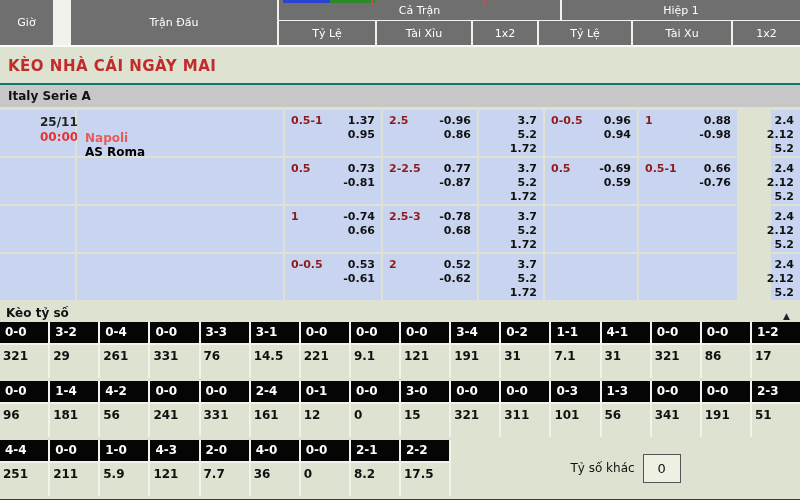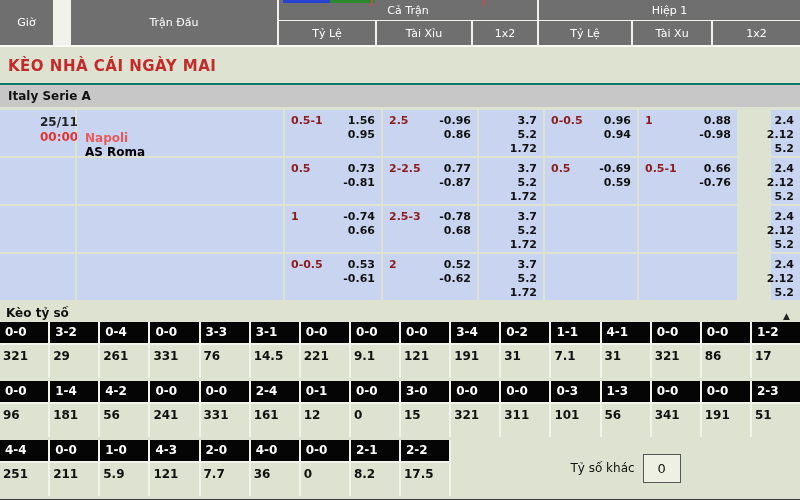--- a/index.html
+++ b/index.html
@@ -10,24 +10,24 @@
   .strip.g{left:330px;width:45px;background:#2c8a2c;}
   .tick{position:absolute;top:0;width:2px;height:6px;background:#c0504d;}
   .tick.t1{left:371px;}.tick.t2{left:483px;}
   
   .hdr{display:flex;height:45px;background:#f2f2ec;gap:2px;border-bottom:2px solid #fbfbf6;}
   .hcell{background:#6f6f6f;color:#fff;font-size:11px;display:flex;align-items:center;justify-content:center;}
   .gio{width:53px;}
   .trandau{width:206px;margin-left:16px;}
   .hright{flex:1;display:flex;flex-direction:column;gap:1px;}
   .htop{display:flex;gap:2px;height:20px;}
-  .hft{width:258px;}
+  .hft{width:281px;}
   .hh1{flex:1;}
   .hsub{display:flex;gap:2px;flex:1;}
-  .w1{width:96px;}.w2{width:94px;}.w3{width:64px;}.w4{width:92px;}.w5{width:78px;}.w6{flex:1;}
+  .w1{width:96px;}.w2{width:94px;}.w3{width:64px;}.w4{width:92px;}.w5{width:98px;}.w6{flex:1;}
   
   .title{height:36px;color:#c32b2b;font-weight:bold;font-size:15px;padding:10px 0 0 8px;box-sizing:border-box;letter-spacing:.5px;}
   
   .league{height:22px;background:#c7c7c7;font-weight:bold;font-size:12px;color:#111;padding-left:8px;line-height:22px;margin-bottom:3px;border-top:2px solid #0f766e;}
   
   .orow{display:flex;gap:2px;height:46px;margin-bottom:2px;}
   .ocell{background:#c9d5f0;position:relative;box-sizing:border-box;font-size:11px;font-weight:bold;}
   .time{width:75px;text-align:center;padding-top:5px;color:#222;font-size:12px;line-height:15px;padding-left:40px;}
   .time .clock{color:#e23333;}
   .match{width:206px;padding:5px 0 0 8px;font-size:12px;line-height:14px;}
@@ -86,21 +86,21 @@
         <div class="clock">00:00</div>
       </div>
     <div class="ocell match">
         <div class="home">Napoli</div>
         <div class="away">AS Roma</div>
         <div class="draw">Hòa</div>
       </div>
     <div class="ocell oc1">
         <span class="line">0.5-1</span>
         <span class="vals">
-          <span>1.56</span>
+          <span>1.37</span>
           <span>0.95</span>
         </span>
       </div>
     <div class="ocell oc2">
         <span class="line">2.5</span>
         <span class="vals">
           <span>-0.96</span>
           <span>0.86</span>
         </span>
       </div>

